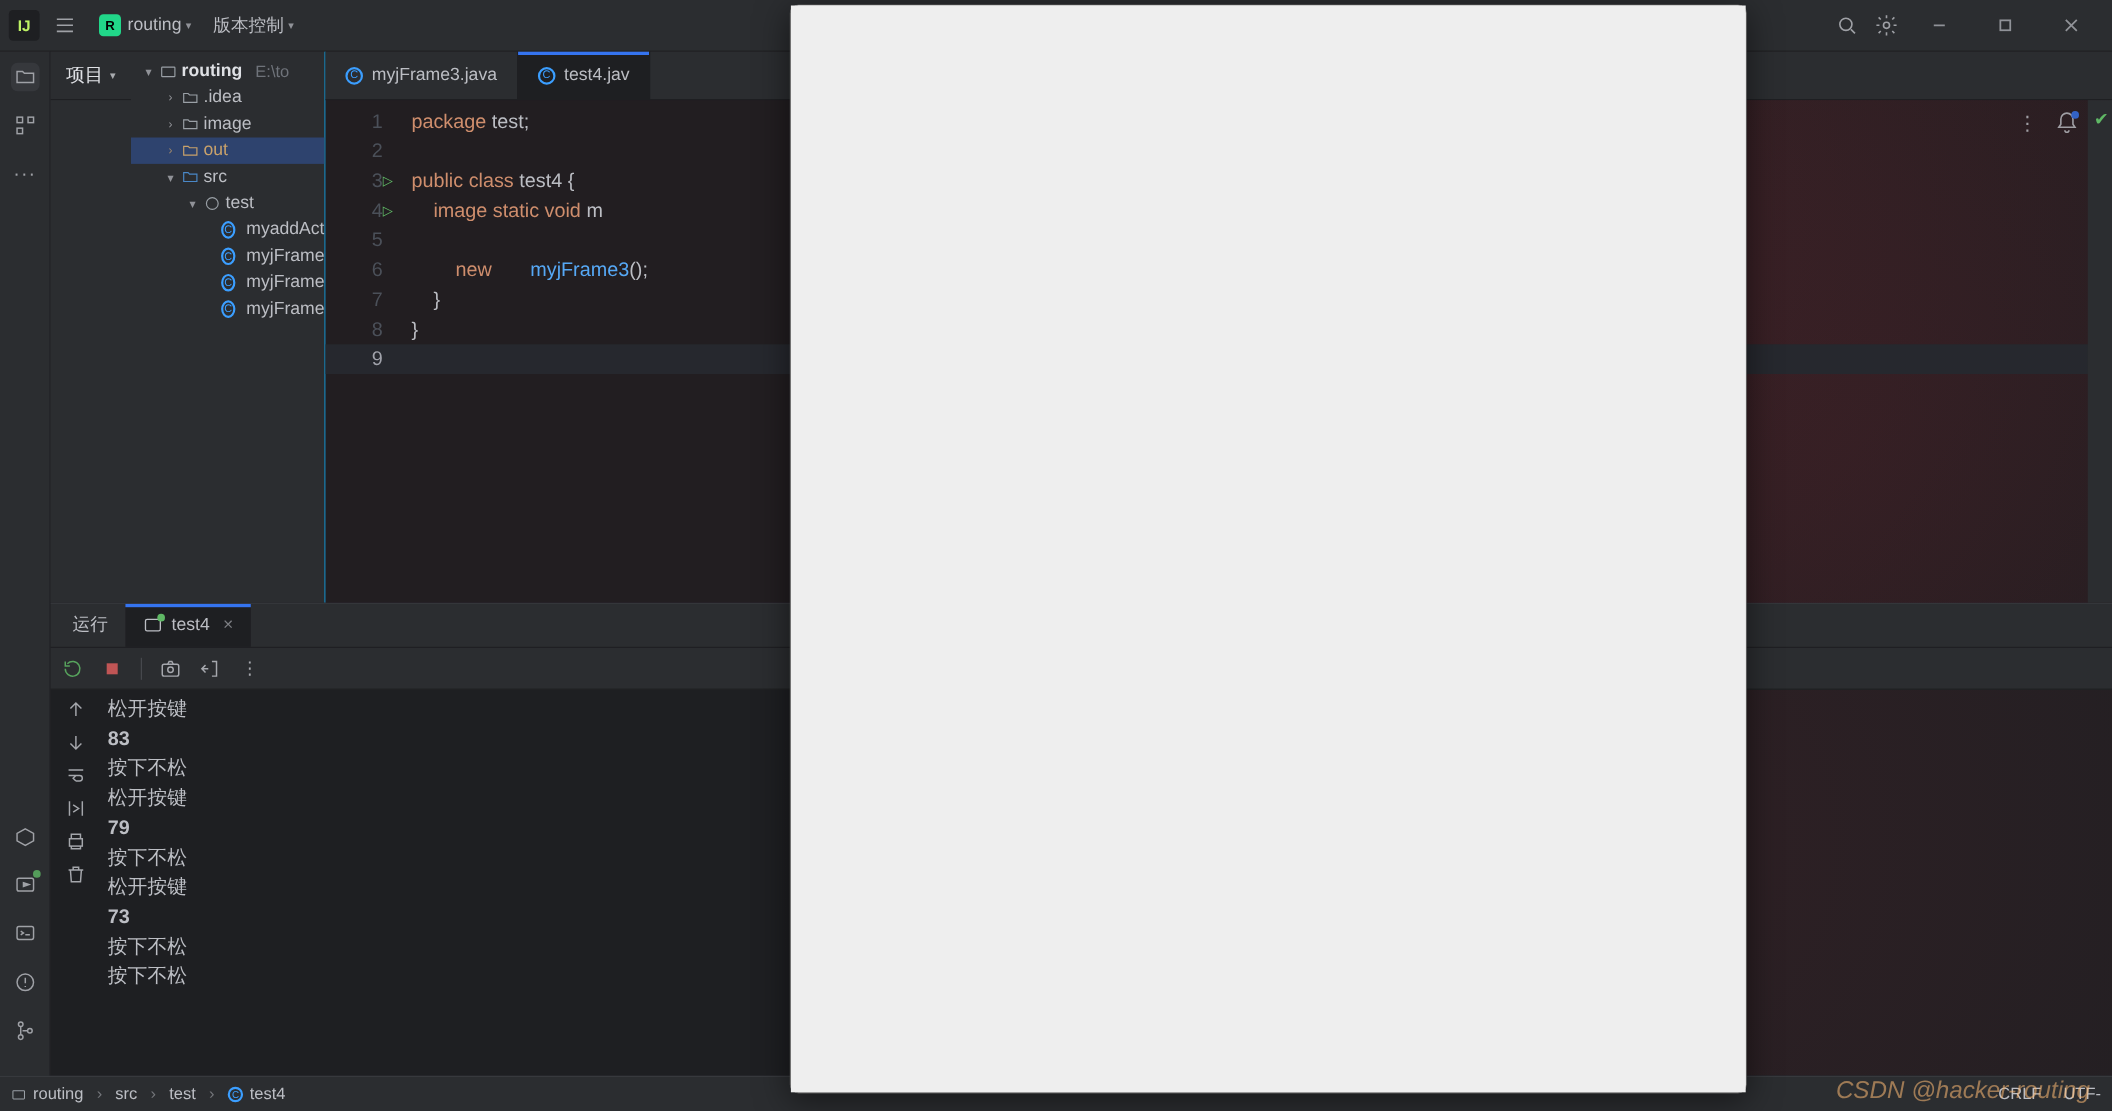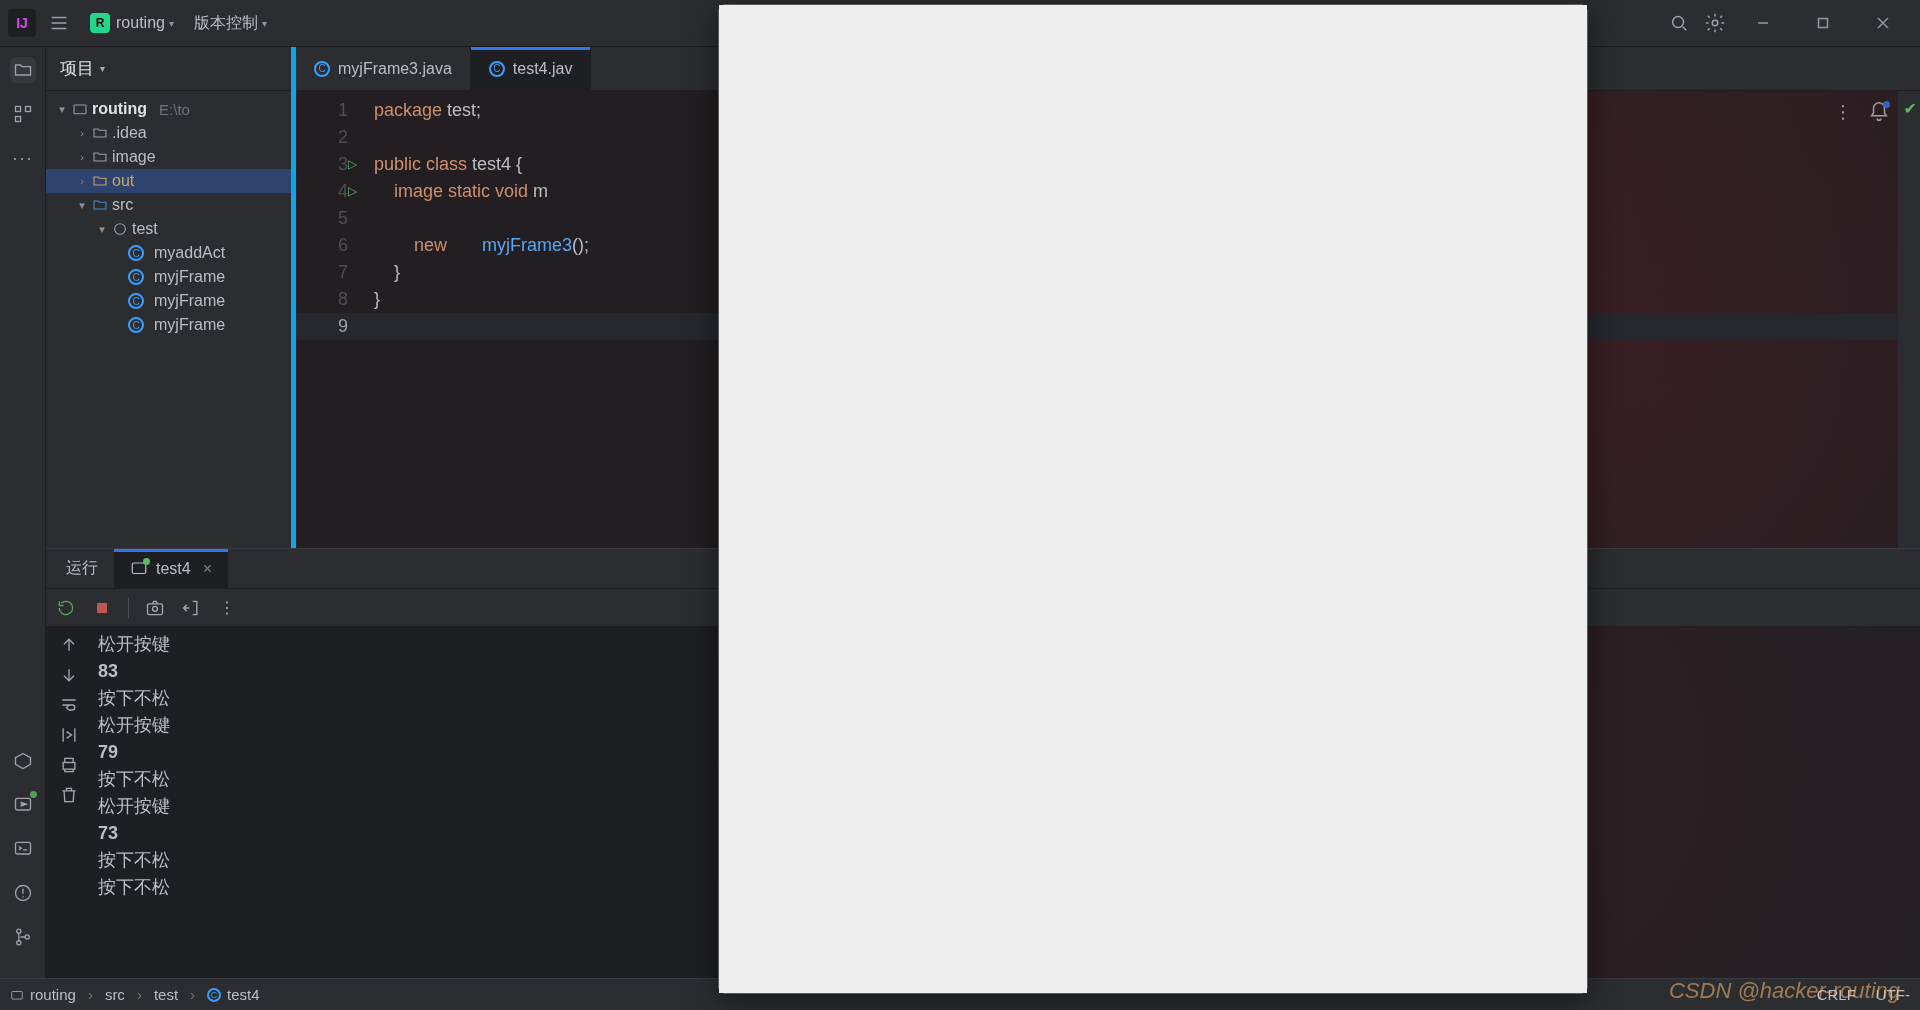--- a/index.html
+++ b/index.html
@@ -1,39 +1,39 @@
 <!DOCTYPE html>
 <html><head>
 <meta charset="utf-8">
 <style>
 * { margin:0; padding:0; box-sizing:border-box; font-family:"Segoe UI","Microsoft YaHei",sans-serif; }
 body { width:1920px; height:1010px; background:#2b2d30; color:#bcbec4; overflow:hidden; position:relative; }
 .titlebar { height:47px; background:#2b2d30; display:flex; align-items:center; padding:0 8px; border-bottom:1px solid #1e1f22; }
 .tb-left { display:flex; align-items:center; gap:12px; flex:1; }
-.logo { width:28px; height:28px; background:#1e1f22; border-radius:4px; display:flex; align-items:center; justify-content:center; color:#d946ef; font-weight:bold; font-size:14px; }
+.logo { width:28px; height:28px; background:#1e1f22; border-radius:4px; display:flex; align-items:center; justify-content:center; color:#bef264; font-weight:bold; font-size:14px; }
 .hamburger svg { width:22px; height:22px; }
 .proj-badge { display:flex; align-items:center; gap:6px; background:transparent; padding:4px 8px; border-radius:4px; }
 .proj-icon { width:20px; height:20px; background:#21d789; border-radius:4px; display:flex; align-items:center; justify-content:center; color:#000; font-size:12px; font-weight:bold; }
 .dd { color:#bcbec4; font-size:16px; display:flex; align-items:center; gap:4px; }
 .chev { font-size:10px; opacity:0.7; }
 .tb-right { display:flex; align-items:center; gap:14px; padding-right:6px; }
 .tb-icon { width:22px; height:22px; opacity:0.8; display:flex; align-items:center; justify-content:center; cursor:pointer; }
 .win-btn { width:46px; height:30px; display:flex; align-items:center; justify-content:center; opacity:0.7; cursor:pointer; }
 
 .main-area { position:absolute; top:47px; left:0; right:0; bottom:32px; display:flex; }
 .left-rail { width:46px; background:#2b2d30; border-right:1px solid #1e1f22; display:flex; flex-direction:column; align-items:center; padding-top:10px; gap:18px; }
 .rail-icon { width:26px; height:26px; display:flex; align-items:center; justify-content:center; opacity:0.8; cursor:pointer; border-radius:6px; }
 .rail-icon.active { background:#393b40; }
 .rail-spacer { flex:1; }
 .rail-icon svg { width:20px; height:20px; }
 .dots { font-size:18px; letter-spacing:1px; }
 
 .center { flex:1; display:flex; flex-direction:column; }
 .project-panel { display:flex; }
-.sidebar { width:250px; background:#2b2d30; border-right:5px solid #0ea5e9; display:flex; flex-direction:column; }
+.sidebar { width:250px; background:#2b2d30; border-right:1px solid #0ea5e9; display:flex; flex-direction:row; }
 .sidebar-header { height:44px; display:flex; align-items:center; padding:0 14px; font-size:17px; color:#dfe1e5; gap:6px; border-bottom:1px solid #1e1f22; }
 .tree { flex:1; overflow:hidden; font-size:16px; padding:6px 0; }
 .tree-row { display:flex; align-items:center; height:24px; padding-left:10px; gap:4px; white-space:nowrap; }
 .tree-row.sel { background:#2e436e; }
 .tree-row.out { color:#c9a26b; }
 .tree-row.out .fold-icon { color:#c9a26b; }
 .tree-caret { width:12px; display:inline-flex; justify-content:center; font-size:11px; opacity:0.7; }
 .fold-icon { color:#9aa0a6; display:inline-flex; }
 .class-icon { width:16px; height:16px; border:2px solid #3b9eff; border-radius:50%; display:inline-flex; align-items:center; justify-content:center; font-size:10px; color:#3b9eff; }
 .dim { color:#6f737a; margin-left:8px; font-size:15px; }

